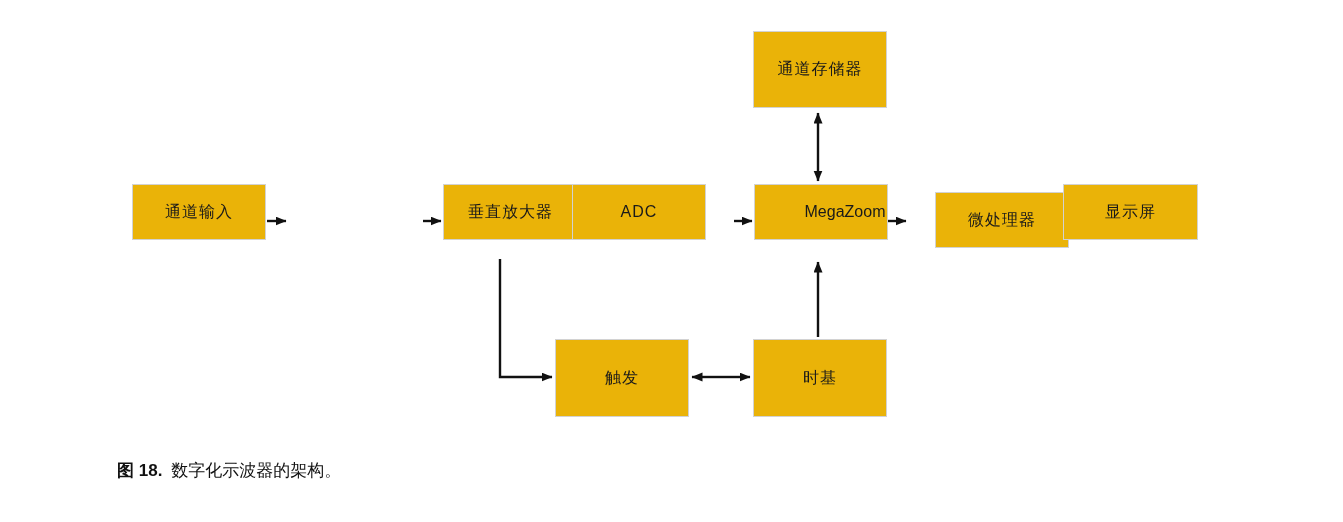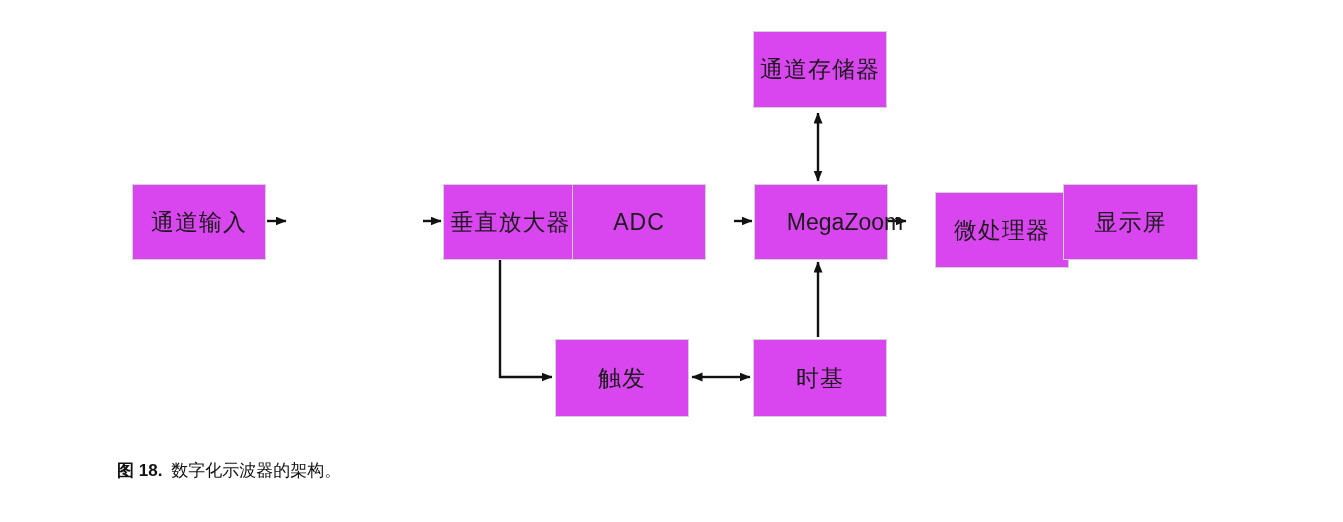--- a/index.html
+++ b/index.html
@@ -18,33 +18,33 @@
   .connectors {
     position: absolute;
     left: 0;
     top: 0;
     width: 1343px;
     height: 522px;
     pointer-events: none;
   }
   .node {
     position: absolute;
-    background: #d946ef;
+    background: #eab308;
     border: 1px solid #d2d2d2;
     box-sizing: border-box;
     display: flex;
     align-items: center;
     justify-content: center;
-    font-size: 23px;
+    font-size: 16px;
     color: #1a1a1a;
     letter-spacing: 1px;
     white-space: nowrap;
   }
   
-  .row-main { top: 184px; width: 134px; height: 76px; }
+  .row-main { top: 184px; width: 134px; height: 56px; }
   .n-channel-input     { left: 132px; }
   .n-attenuator        { left: 288px; }
   .n-vertical-amplifier{ left: 443px; width: 135px; }
   .n-adc               { left: 572px; }
   .n-megazoom          { left: 754px; letter-spacing: 0; padding-left: 48px; }
   .n-microprocessor    { left: 935px; margin-top: 8px; }
   .n-display           { left: 1063px; width: 135px; }
   
   .n-channel-memory { left: 753px; top: 31px; width: 134px; height: 77px; }
   

